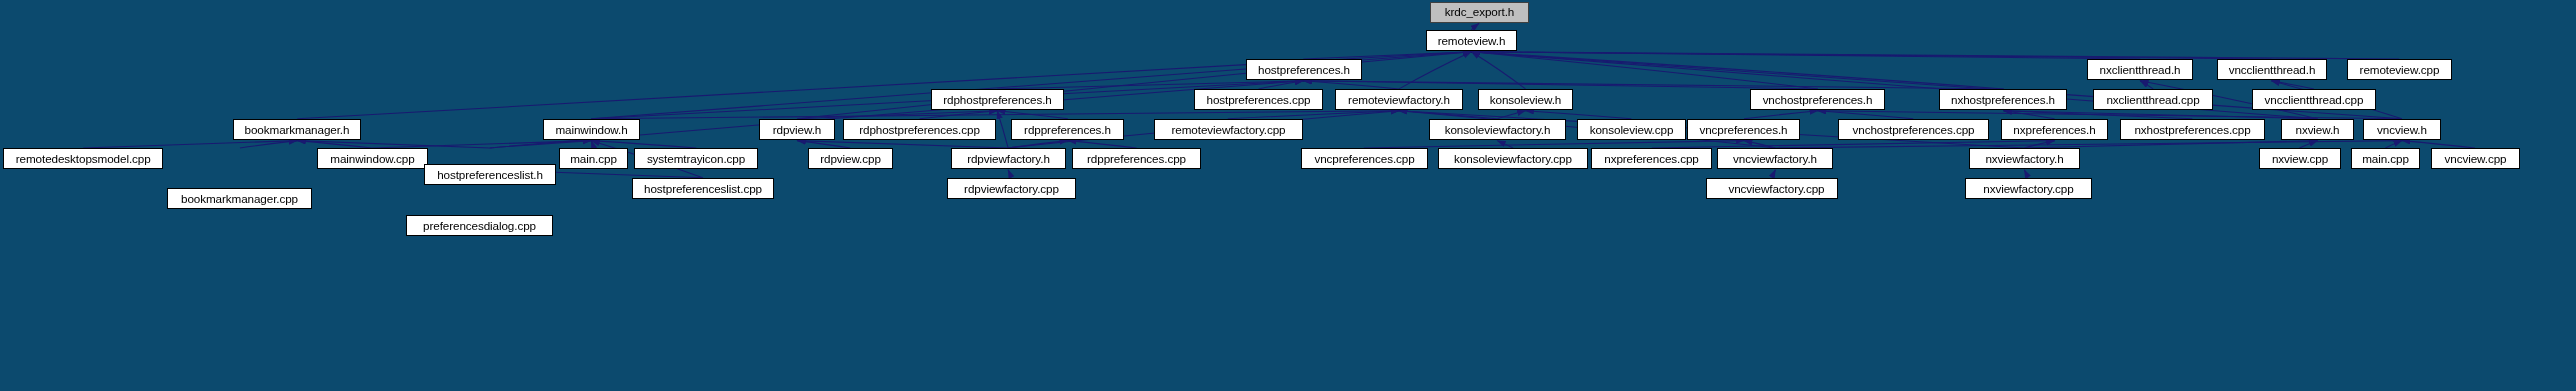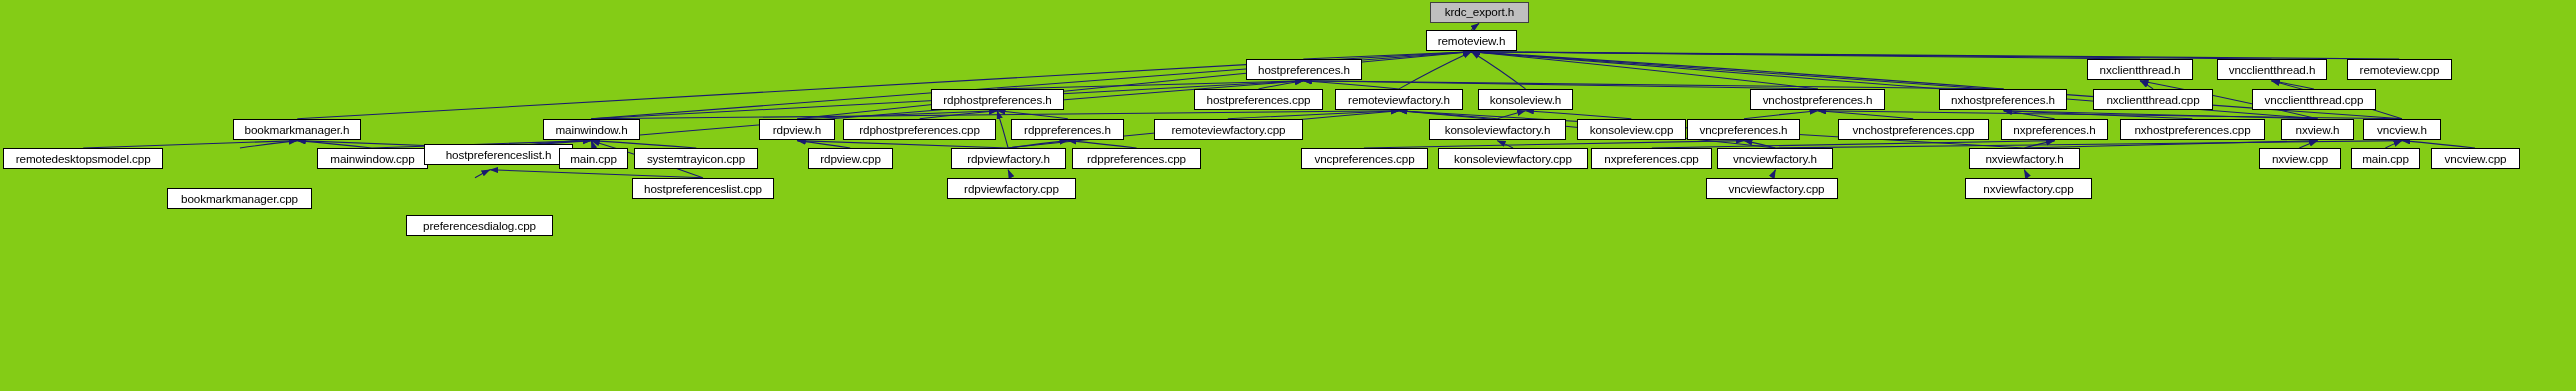--- a/index.html
+++ b/index.html
@@ -5,21 +5,21 @@
 <style>
   html, body {
     margin: 0;
     padding: 0;
     background: #ffffff;
   }
   #graph {
     position: relative;
     width: 2576px;
     height: 392px;
-    background: #84cc16;
+    background: #0c4a6e;
     font-family: "Liberation Sans", "DejaVu Sans", sans-serif;
     overflow: hidden;
   }
   #edge-layer {
     position: absolute;
     left: 0;
     top: 0;
     width: 2576px;
     height: 392px;
     pointer-events: none;
@@ -220,21 +220,21 @@
       </div>
       <div class="node" style="left: 3.2px; top: 148px; width: 160px;">
         <span class="lbl">remotedesktopsmodel.cpp</span>
       </div>
       <div class="node" style="left: 167px; top: 148px; width: 145px; margin-top: 40px;">
         <span class="lbl">bookmarkmanager.cpp</span>
       </div>
       <div class="node" style="left: 317px; top: 148px; width: 111px;">
         <span class="lbl">mainwindow.cpp</span>
       </div>
-      <div class="node" style="left: 424px; top: 144px; width: 149px;">
+      <div class="node" style="left: 424px; top: 164px; width: 132px;">
         <span class="lbl">hostpreferenceslist.h</span>
       </div>
       <div class="node" style="left: 559px; top: 148px; width: 69px;">
         <span class="lbl">main.cpp</span>
       </div>
       <div class="node" style="left: 634px; top: 148px; width: 124px;">
         <span class="lbl">systemtrayicon.cpp</span>
       </div>
       <div class="node" style="left: 808px; top: 148px; width: 85px;">
         <span class="lbl">rdpview.cpp</span>

